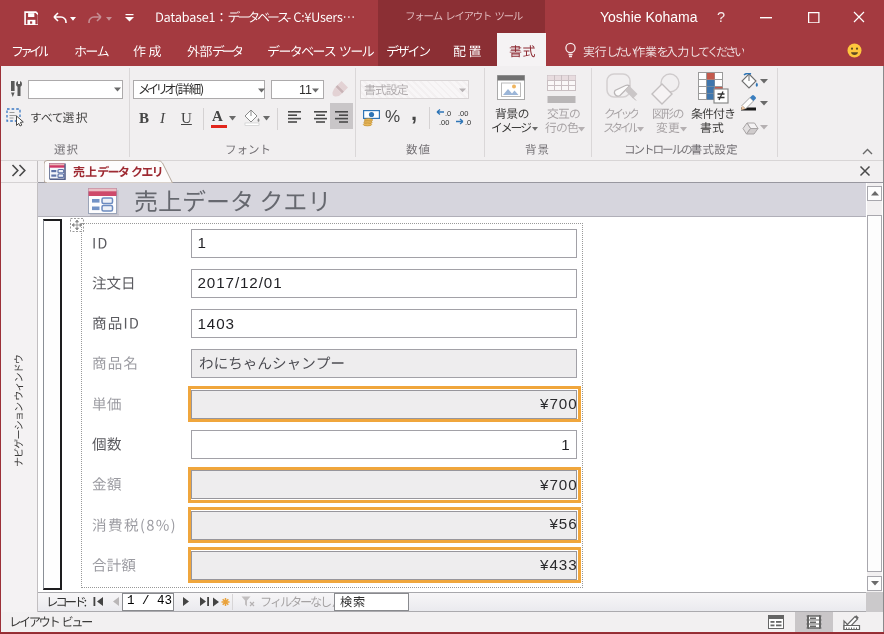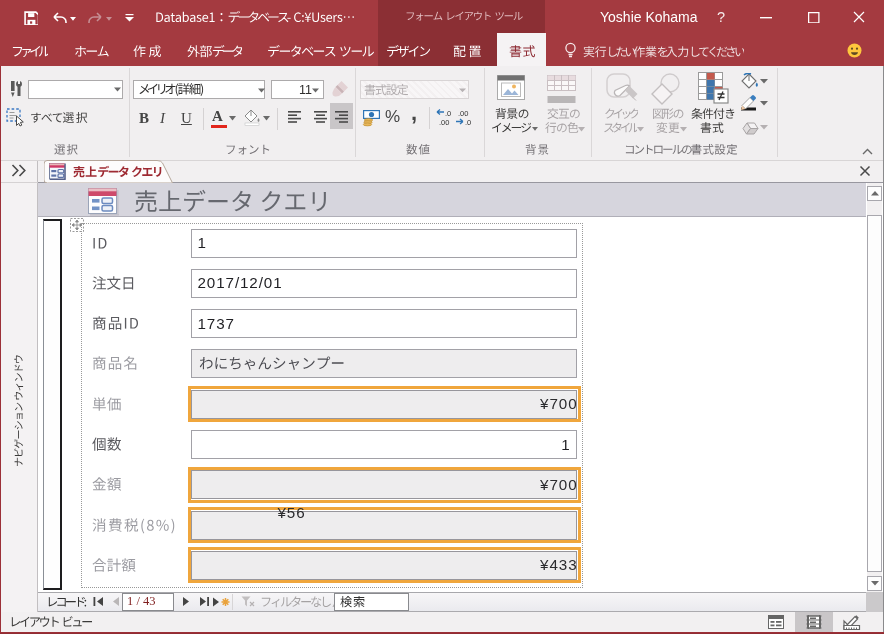--- a/index.html
+++ b/index.html
@@ -712,21 +712,21 @@
     <div style="position:absolute;left:197.5px;top:274.3px;font-family:Liberation Sans, sans-serif;font-size:15.2px;color:#1f1f23;letter-spacing:0.9px;white-space:nowrap;line-height:1.2;">2017/12/01</div>
     <svg style="position:absolute;left:90.5px;top:315.1px;" width="50.0" height="19.3" viewBox="0 0 50.0 19.3">
       <g fill="#5a5a5f" transform="translate(1,13.6) scale(0.01460)">
         <use href="#a97" x="0"></use>
         <use href="#a98" x="1077"></use>
         <use href="#a93" x="2153"></use>
         <use href="#a12" x="2523"></use>
       </g>
     </svg>
     <div style="position:absolute;left:191px;top:309.1px;width:386px;height:29px;background:#fff;border:1px solid #a2a1a7;box-sizing:border-box;"></div>
-    <div style="position:absolute;left:197.5px;top:314.6px;font-family:Liberation Sans, sans-serif;font-size:15.2px;color:#1f1f23;letter-spacing:0.9px;white-space:nowrap;line-height:1.2;">1737</div>
+    <div style="position:absolute;left:197.5px;top:314.6px;font-family:Liberation Sans, sans-serif;font-size:15.2px;color:#1f1f23;letter-spacing:0.9px;white-space:nowrap;line-height:1.2;">1403</div>
     <svg style="position:absolute;left:90.5px;top:355.4px;" width="49.0" height="19.3" viewBox="0 0 49.0 19.3">
       <g fill="#9b9ba1" transform="translate(1,13.6) scale(0.01460)">
         <use href="#a97" x="0"></use>
         <use href="#a98" x="1073"></use>
         <use href="#a99" x="2146"></use>
       </g>
     </svg>
     <div style="position:absolute;left:191px;top:349.4px;width:386px;height:29px;background:#eeedee;border:1px solid #a2a1a7;box-sizing:border-box;"></div>
     <svg style="position:absolute;left:197.5px;top:355.4px;" width="148.0" height="19.3" viewBox="0 0 148.0 19.3">
       <g fill="#4c4c52" transform="translate(1,13.6) scale(0.01460)">
@@ -774,21 +774,21 @@
         <use href="#a114" x="1096"></use>
         <use href="#a115" x="2191"></use>
         <use href="#a63" x="3287"></use>
         <use href="#a116" x="3721"></use>
         <use href="#a117" x="4372"></use>
         <use href="#a66" x="5388"></use>
       </g>
     </svg>
     <div style="position:absolute;left:187.5px;top:507.09999999999997px;width:393px;height:36px;border:3.5px solid #f0a63c;box-sizing:border-box;"></div>
     <div style="position:absolute;left:191px;top:510.59999999999997px;width:386px;height:29px;background:#eeedee;border:1px solid #97969c;box-sizing:border-box;"></div>
-    <div style="position:absolute;left:277.5px;top:504px;width:300px;font-family:Liberation Sans, sans-serif;font-size:15.2px;color:#2b2b2e;letter-spacing:0.9px;white-space:nowrap;line-height:1.2;">¥56</div>
+    <div style="position:absolute;left:277.5px;top:515px;width:300px;text-align:right;font-family:Liberation Sans, sans-serif;font-size:15.2px;color:#2b2b2e;letter-spacing:0.9px;white-space:nowrap;line-height:1.2;">¥56</div>
     <svg style="position:absolute;left:90.5px;top:556.9px;" width="46.0" height="19.3" viewBox="0 0 46.0 19.3">
       <g fill="#9b9ba1" transform="translate(1,13.6) scale(0.01460)">
         <use href="#a118" x="0"></use>
         <use href="#a119" x="1005"></use>
         <use href="#a112" x="2009"></use>
       </g>
     </svg>
     <div style="position:absolute;left:187.5px;top:547.4px;width:393px;height:36px;border:3.5px solid #f0a63c;box-sizing:border-box;"></div>
     <div style="position:absolute;left:191px;top:550.9px;width:386px;height:29px;background:#eeedee;border:1px solid #97969c;box-sizing:border-box;"></div>
     <div style="position:absolute;left:277.5px;top:556.4px;width:300px;text-align:right;font-family:Liberation Sans, sans-serif;font-size:15.2px;color:#2b2b2e;letter-spacing:0.9px;white-space:nowrap;line-height:1.2;">¥433</div>
@@ -835,21 +835,21 @@
       </g>
     </svg>
     <svg style="position:absolute;left:93px;top:597px" width="11" height="9" viewBox="0 0 11 9">
 <rect x="0.5" y="0" width="1.8" height="9" fill="#444"></rect>
       <path d="M10 0v9L4 4.5z" fill="#444"></path>
     </svg>
     <svg style="position:absolute;left:112px;top:597px" width="8" height="9" viewBox="0 0 8 9">
       <path d="M7 0v9L1 4.5z" fill="#b9b6b7"></path>
     </svg>
     <div style="position:absolute;left:122px;top:593px;width:52px;height:18px;background:#fff;border:1px solid #898a8e;box-sizing:border-box;"></div>
-    <div style="position:absolute;left:127px;top:594px;font-family:Liberation Serif, serif;font-size:12.5px;color:#7f1d1d;white-space:nowrap;line-height:1.2;">1 / 43</div>
+    <div style="position:absolute;left:127px;top:594px;font-family:Liberation Mono, monospace;font-size:12.5px;color:#000000;white-space:nowrap;line-height:1.2;">1 / 43</div>
     <svg style="position:absolute;left:182px;top:597px" width="8" height="9" viewBox="0 0 8 9">
       <path d="M1 0v9L7 4.5z" fill="#444"></path>
     </svg>
     <svg style="position:absolute;left:199px;top:597px" width="11" height="9" viewBox="0 0 11 9">
 <path d="M1 0v9L7 4.5z" fill="#444"></path>
       <rect x="8.2" y="0" width="1.8" height="9" fill="#444"></rect>
     </svg>
     <svg style="position:absolute;left:212px;top:597px" width="20" height="10" viewBox="0 0 20 10">
 <path d="M1 0.5v9L7 5z" fill="#444"></path>
 <path d="M13.5 1v8M9.5 5h8M10.7 2.2l5.6 5.6M16.3 2.2l-5.6 5.6" stroke="#e9a23c" stroke-width="1.5"></path>

